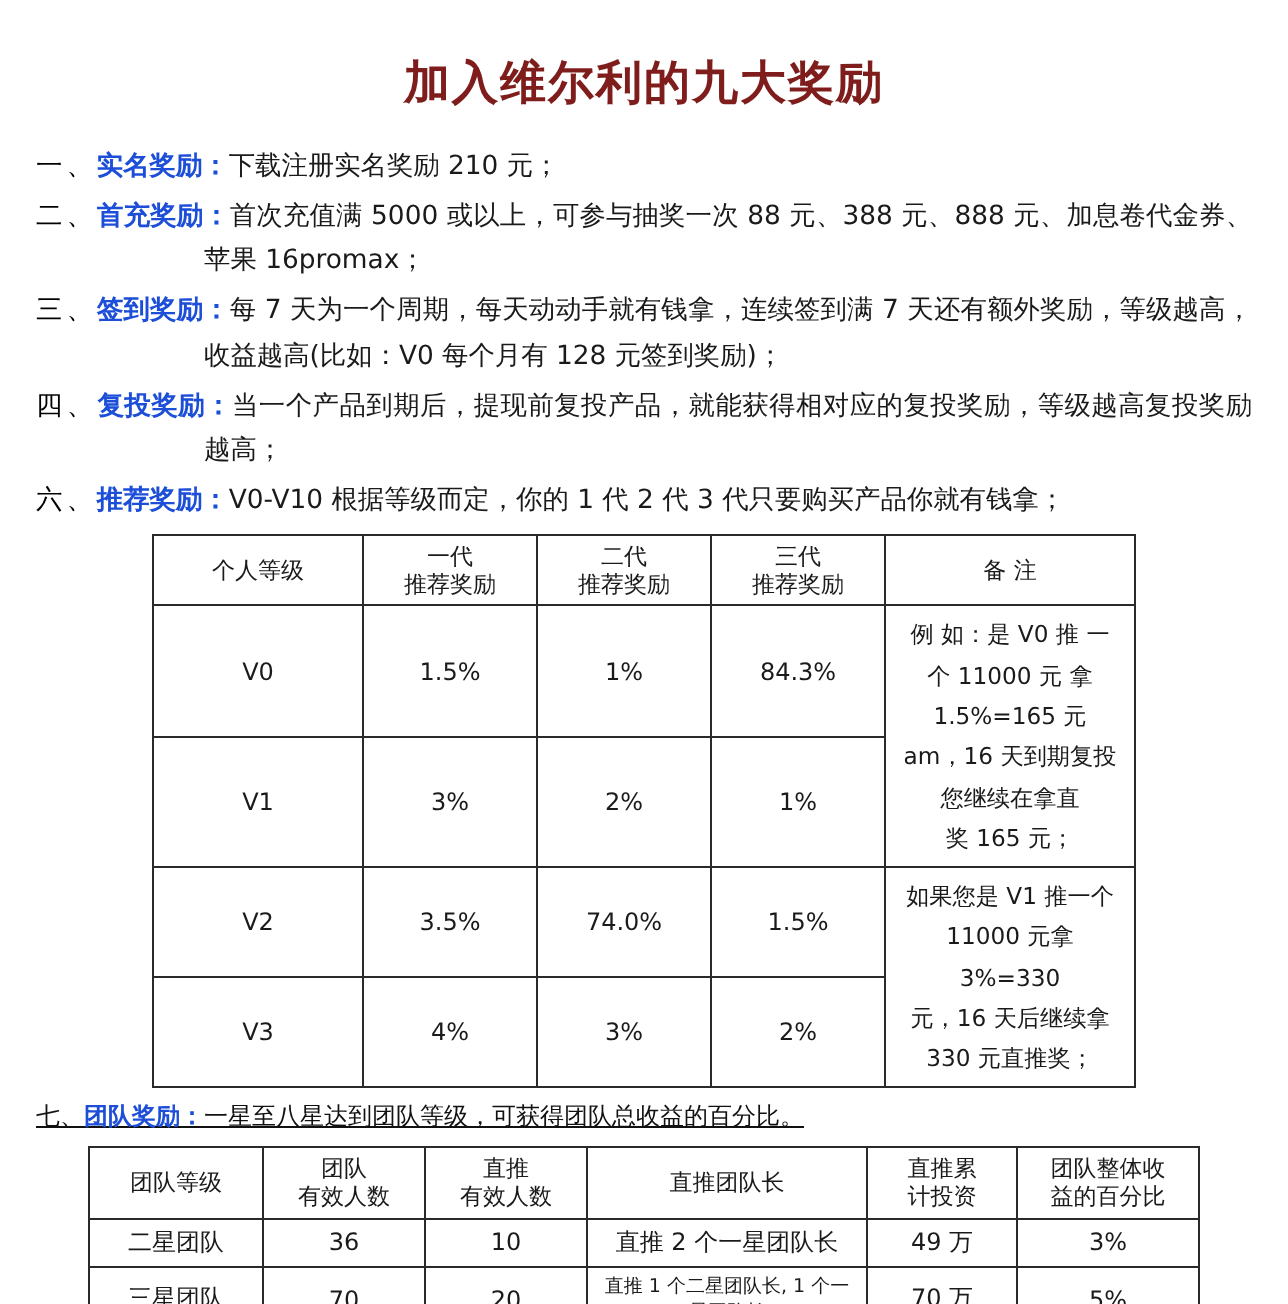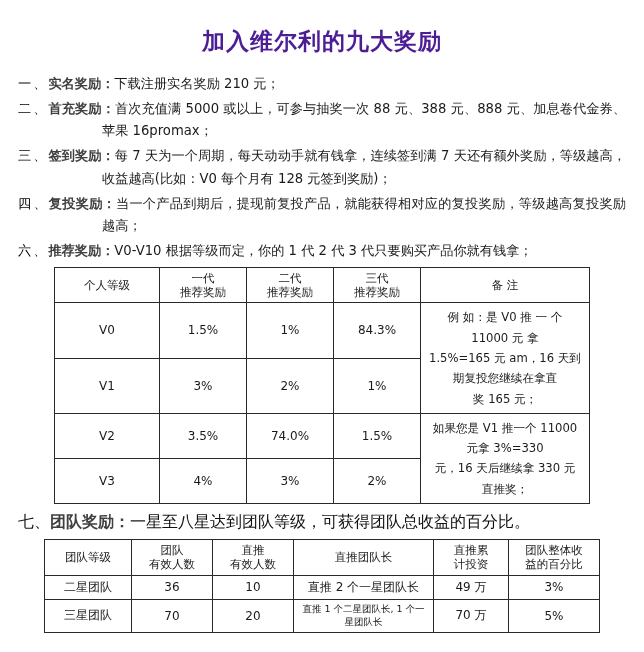--- a/index.html
+++ b/index.html
@@ -19,59 +19,59 @@
     width: 644px;
     height: 652px;
     box-sizing: border-box;
     padding: 0 18px;
   }
   .title {
     text-align: center;
     font-size: 23px;
     font-weight: bold;
     letter-spacing: 1px;
-    color: #4c1d95;
+    color: #7f1d1d;
     margin: 26px 0 16px 0;
   }
   .para {
     font-size: 13.2px;
     line-height: 1.72;
     color: #1a1a1a;
     text-align: justify;
     margin: 0 0 2px 0;
     text-indent: 0;
     padding-left: 84px;
     text-indent: -84px;
   }
   .para .num {
     color: #000;
     letter-spacing: 2px;
   }
   .hl {
-    color: #404040;
+    color: #1d4ed8;
     font-weight: bold;
   }
   .para-tight {
     margin-bottom: 0;
   }
   table {
     border-collapse: collapse;
     margin: 4px auto 2px auto;
     font-size: 12px;
     color: #1a1a1a;
   }
   table td, table th {
     border: 1px solid #2a2a2a;
     text-align: center;
     vertical-align: middle;
     padding: 3px 4px;
     font-weight: normal;
   }
   .t1 {
-    width: 536px;
+    width: 492px;
   }
   .t1 .hcell {
     line-height: 1.25;
     font-size: 11.5px;
   }
   .t1 .lvl {
     font-size: 12px;
   }
   .t1 .note {
     text-align: center;
@@ -83,25 +83,26 @@
     width: 556px;
   }
   .t2 .hcell {
     line-height: 1.25;
     font-size: 11.5px;
   }
   .t2 .small {
     font-size: 9.5px;
   }
   .sec-line {
-    font-size: 16px;
+    font-size: 12px;
     line-height: 1.7;
     margin: 4px 0 0 0;
     padding-left: 84px;
     text-indent: -84px;
+    text-decoration: underline;
   }
 </style>
 </head>
 <body>
 
 <div id="page">
 
   <div class="title">加入维尔利的九大奖励</div>
 
   <p class="para">

